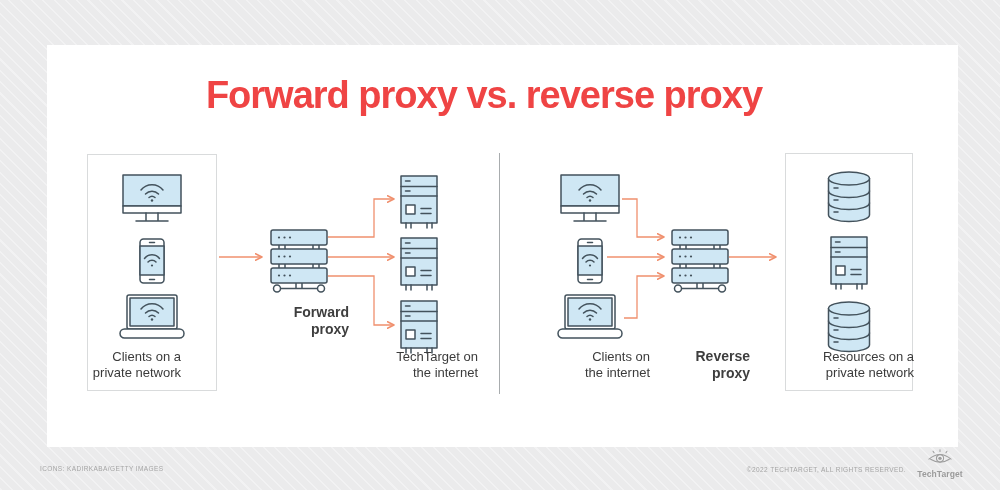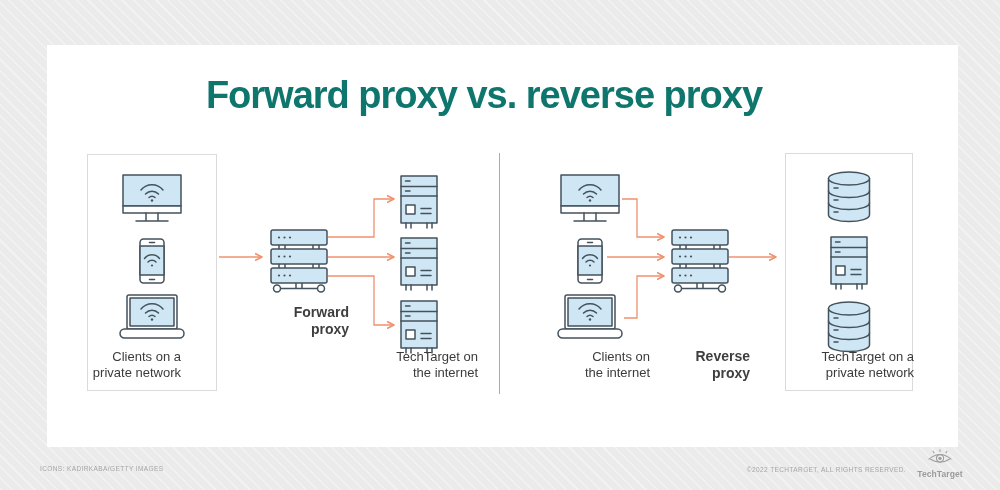--- a/index.html
+++ b/index.html
@@ -4,21 +4,21 @@
 <style>
   html,body{margin:0;padding:0;}
   body{
     width:1000px;height:490px;position:relative;overflow:hidden;
     font-family:"Liberation Sans",sans-serif;
     background:repeating-linear-gradient(45deg,#f2f2f3 0 1.5px,#ebebec 1.5px 8px);
   }
   .card{position:absolute;left:47px;top:45px;width:911px;height:402px;background:#ffffff;}
   .title{
     position:absolute;left:0;top:74px;width:968px;text-align:center;
-    font-size:38px;font-weight:bold;letter-spacing:-1px;color:#0f766e;
+    font-size:38px;font-weight:bold;letter-spacing:-1px;color:#ef4444;
   }
   .ibox{position:absolute;background:#ffffff;border:1px solid #d9dbdc;box-sizing:border-box;}
   .divider{position:absolute;left:499px;top:153px;width:1px;height:241px;background:#a8acae;}
   .lbl{position:absolute;text-align:right;color:#3b3b3b;font-size:13px;line-height:16px;}
   .lbl.bold{font-weight:bold;font-size:14px;line-height:17px;color:#3e3e3e;}
   svg.overlay{position:absolute;left:0;top:0;}
   .s{stroke:#43525c;stroke-width:1.5;stroke-linecap:round;stroke-linejoin:round;}
   .f-blue{fill:#cfe7f4;}
   .f-white{fill:#ffffff;}
   .f-none{fill:none;}
@@ -160,21 +160,21 @@
 </div>
 <div class="lbl" style="left:530px;top:349px;width:120px;">
   <div>Clients on</div>
   <div>the internet</div>
 </div>
 <div class="lbl bold" style="left:650px;top:304px;width:100px;margin-top:44px;">
   <div>Reverse</div>
   <div>proxy</div>
 </div>
 <div class="lbl" style="left:784px;top:349px;width:130px;">
-  <div>TechTarget on a</div>
+  <div>Resources on a</div>
   <div>private network</div>
 </div>
 
 <div class="footnote" style="left:40px;top:465px;">ICONS: KADIRKABA/GETTY IMAGES</div>
 <div class="footnote" style="right:94px;top:466px;">©2022 TECHTARGET, ALL RIGHTS RESERVED.</div>
 
 <div class="brand">
   <svg width="32" height="17" viewBox="0 0 32 20">
     <path class="eye" d="M16,3 V1 M9,4.5 L7.8,2.7 M23,4.5 L24.2,2.7"></path>
     <path class="eye" d="M3,12 Q16,1 29,12 M5,12 Q16,19 27,12"></path>

